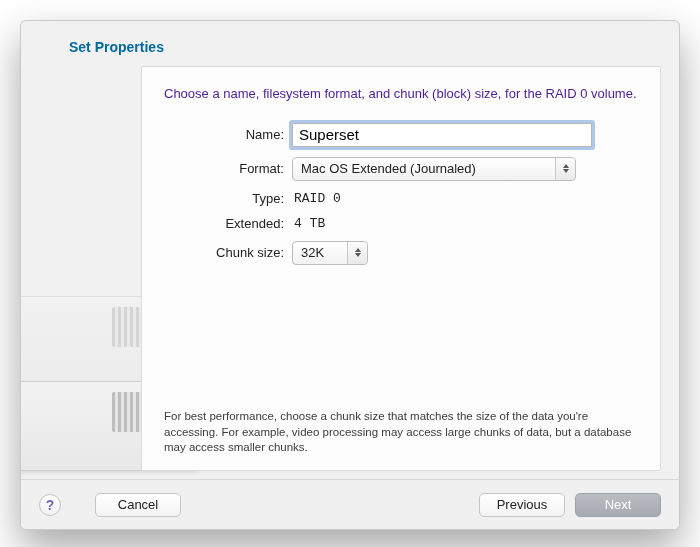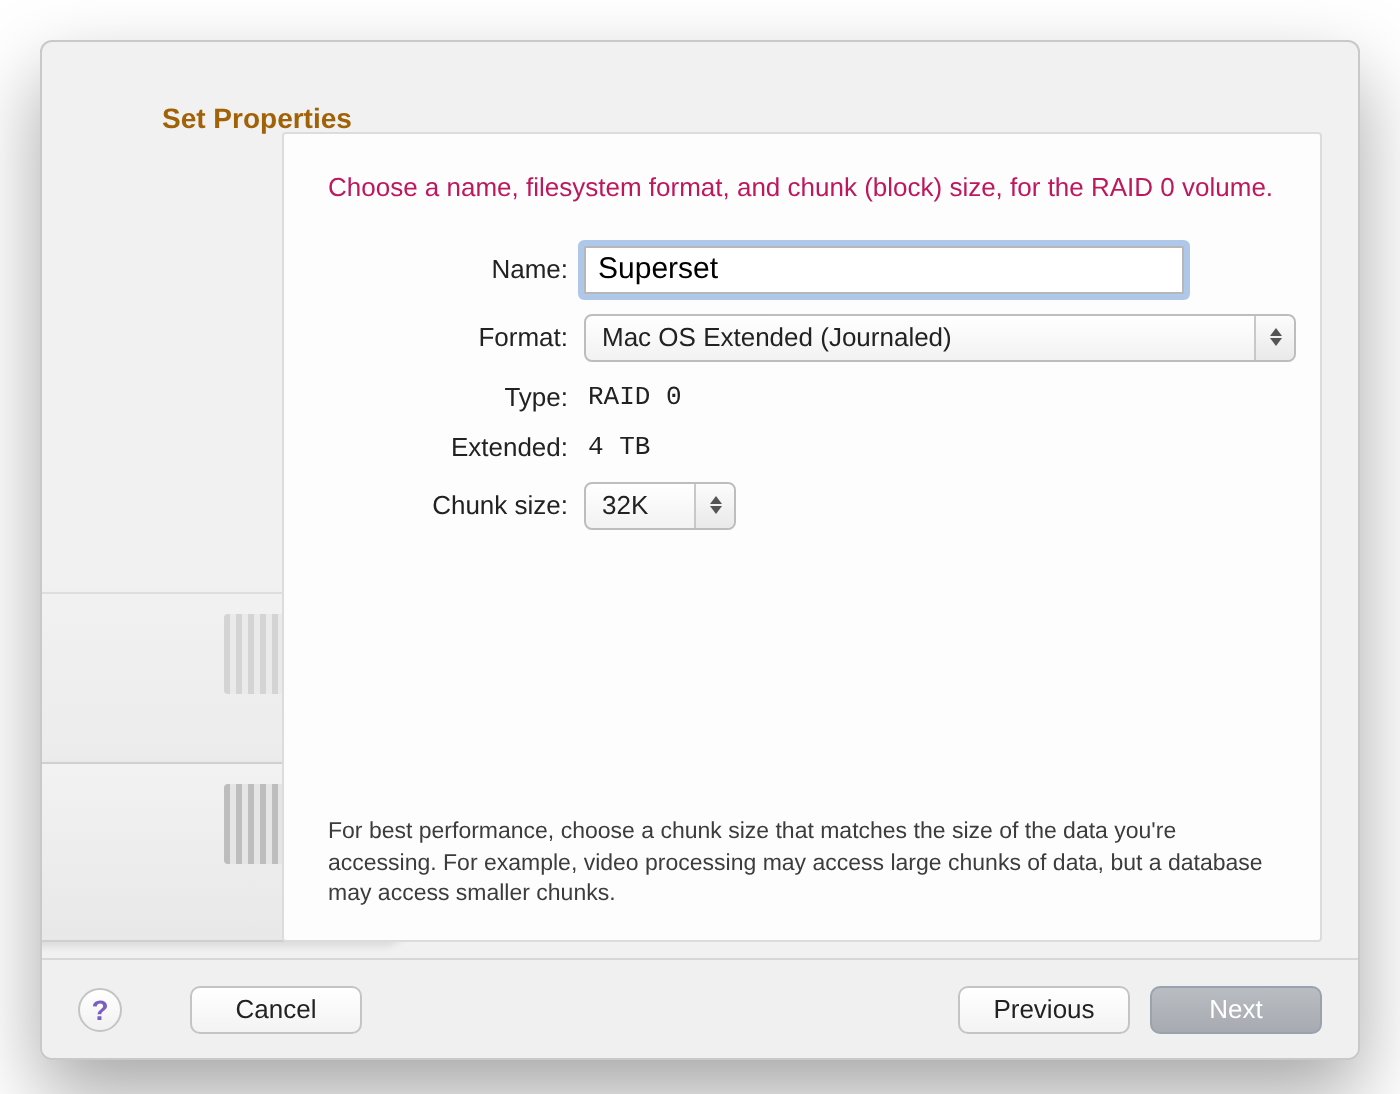--- a/index.html
+++ b/index.html
@@ -93,30 +93,29 @@
     bottom: 58px;
     background: #fdfdfd;
     border: 1px solid #dcdcdc;
     border-radius: 2px;
     padding: 18px 22px 14px 22px;
     display: flex;
     flex-direction: column;
   }
   .heading {
     position: absolute;
-    left: 60px;
+    left: 48px;
     top: 18px;
     font-weight: 600;
     font-size: 14px;
-    color: #a16207;
-    margin-top: 12px;
+    color: #0369a1;
   }
   .desc {
     font-size: 13px;
-    color: #be185d;
+    color: #4c1d95;
     line-height: 1.35;
     margin-bottom: 20px;
   }
   .form {
     display: grid;
     grid-template-columns: 120px 1fr;
     row-gap: 10px;
     column-gap: 8px;
     align-items: center;
     font-size: 13px;
@@ -129,21 +128,21 @@
     width: 300px;
     height: 24px;
     border: 1px solid #b7b7b7;
     box-shadow: 0 0 0 3px rgba(124,163,220,0.6);
     padding: 2px 6px;
     font-size: 15px;
     background: #fff;
     border-radius: 1px;
   }
   .select {
-    width: 356px;
+    width: 284px;
     height: 24px;
     display: flex;
     align-items: center;
     background: linear-gradient(#ffffff, #f2f2f2);
     border: 1px solid #bdbdbd;
     border-radius: 4px;
     position: relative;
     padding: 0 24px 0 8px;
     font-size: 13px;
     color: #222;

